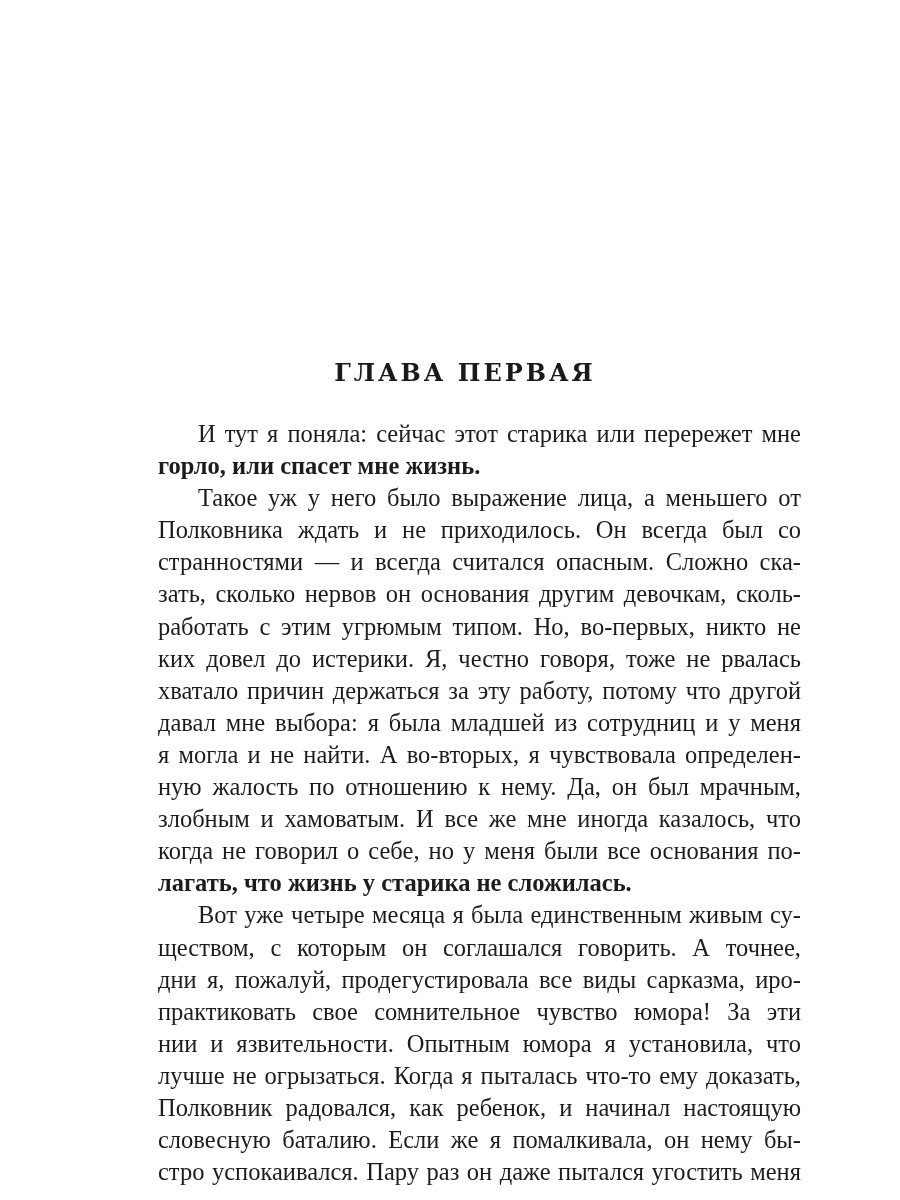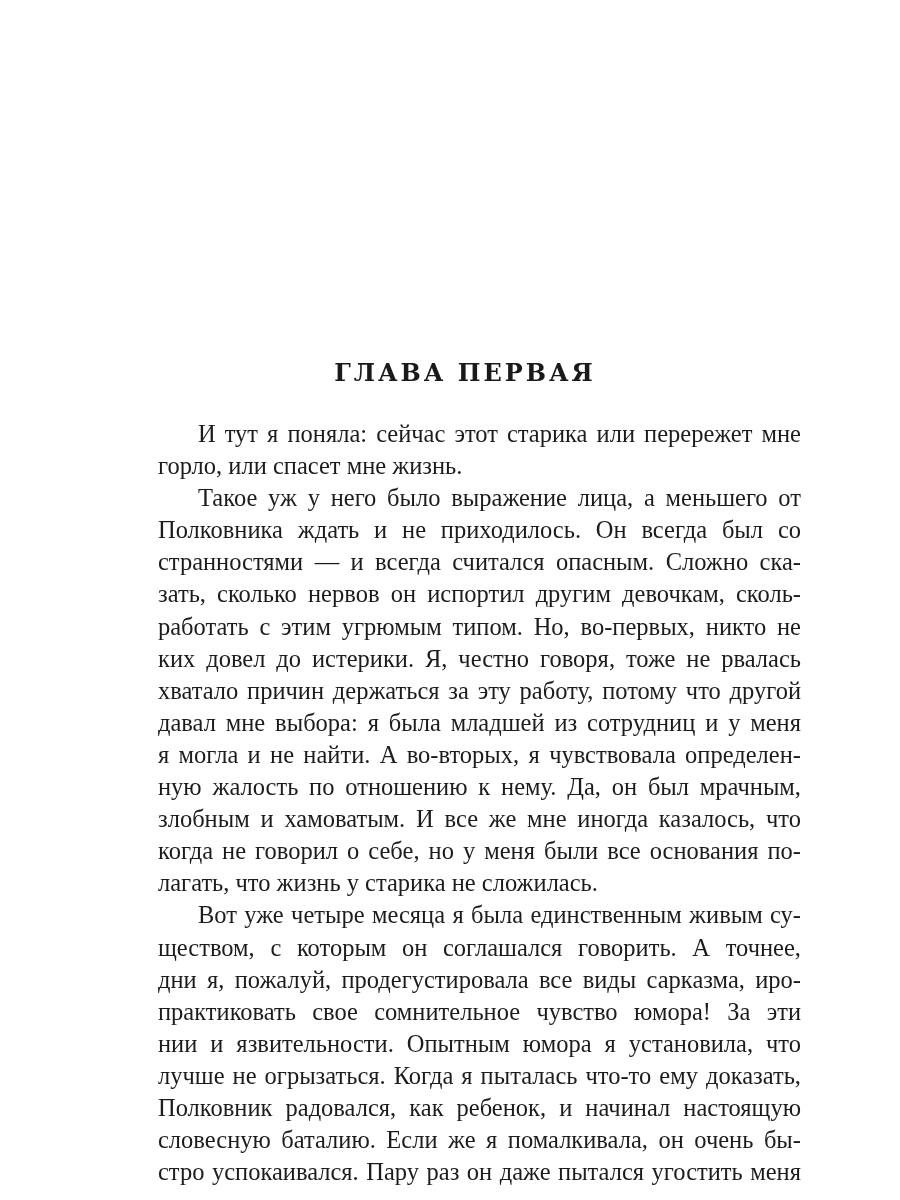--- a/index.html
+++ b/index.html
@@ -47,20 +47,21 @@
     .line {
       display: block;
       height: 32.1px;
       line-height: 32.1px;
       white-space: nowrap;
       text-align: justify;
       text-align-last: justify;
     }
     .line.last {
       text-align-last: left;
+      font-weight: bold;
     }
     .line.indent {
       padding-left: 40px;
     }
   </style>
 </head>
 <body>
 
 <div class="page">
 
@@ -70,38 +71,38 @@
 
     <div>
       <span class="line indent">И тут я поняла: сейчас этот старика или перережет мне</span>
       <span class="line last">горло, или спасет мне жизнь.</span>
     </div>
 
     <div>
       <span class="line indent">Такое уж у него было выражение лица, а меньшего от</span>
       <span class="line">Полковника ждать и не приходилось. Он всегда был со</span>
       <span class="line">странностями — и всегда считался опасным. Сложно ска-</span>
-      <span class="line">зать, сколько нервов он испортил другим девочкам, сколь-</span>
+      <span class="line">зать, сколько нервов он основания другим девочкам, сколь-</span>
       <span class="line">работать с этим угрюмым типом. Но, во-первых, никто не</span>
       <span class="line">ких довел до истерики. Я, честно говоря, тоже не рвалась</span>
       <span class="line">хватало причин держаться за эту работу, потому что другой</span>
       <span class="line">давал мне выбора: я была младшей из сотрудниц и у меня</span>
       <span class="line">я могла и не найти. А во-вторых, я чувствовала определен-</span>
       <span class="line">ную жалость по отношению к нему. Да, он был мрачным,</span>
       <span class="line">злобным и хамоватым. И все же мне иногда казалось, что</span>
       <span class="line">когда не говорил о себе, но у меня были все основания по-</span>
       <span class="line last">лагать, что жизнь у старика не сложилась.</span>
     </div>
 
     <div>
       <span class="line indent">Вот уже четыре месяца я была единственным живым су-</span>
       <span class="line">ществом, с которым он соглашался говорить. А точнее,</span>
       <span class="line">дни я, пожалуй, продегустировала все виды сарказма, иро-</span>
       <span class="line">практиковать свое сомнительное чувство юмора! За эти</span>
       <span class="line">нии и язвительности. Опытным юмора я установила, что</span>
       <span class="line">лучше не огрызаться. Когда я пыталась что-то ему доказать,</span>
       <span class="line">Полковник радовался, как ребенок, и начинал настоящую</span>
-      <span class="line">словесную баталию. Если же я помалкивала, он очень бы-</span>
+      <span class="line">словесную баталию. Если же я помалкивала, он нему бы-</span>
       <span class="line">стро успокаивался. Пару раз он даже пытался угостить меня</span>
     </div>
 
   </div>
 </div>
 
 </body></html>

